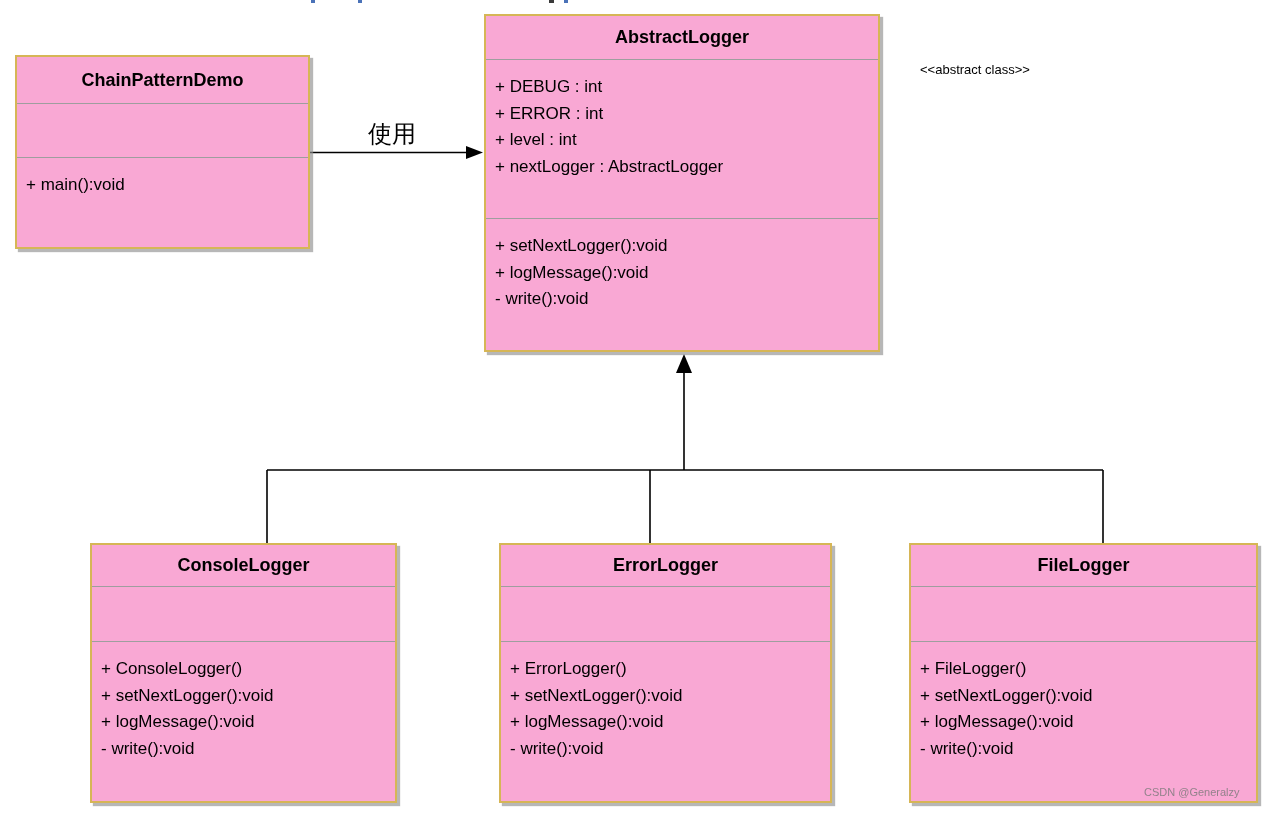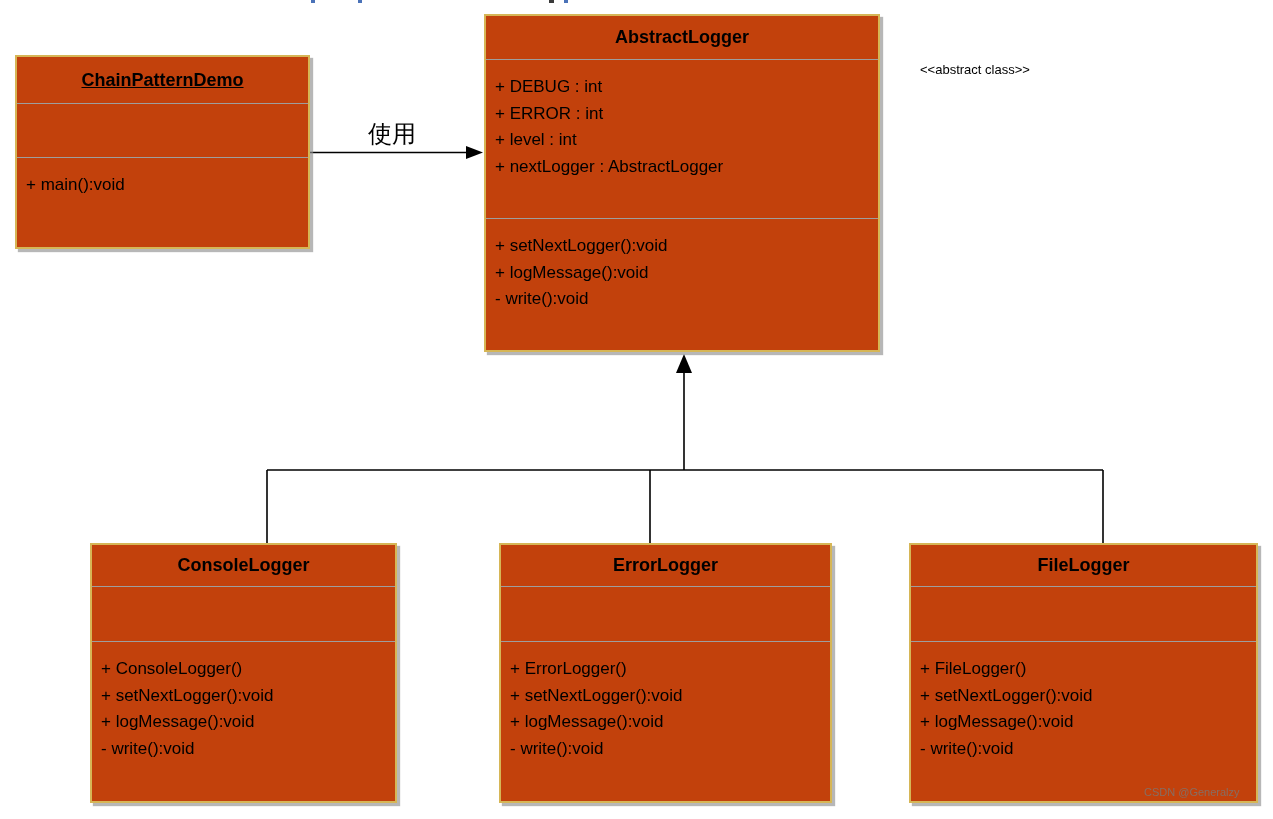--- a/index.html
+++ b/index.html
@@ -16,21 +16,21 @@
     position: absolute;
     left: 0; top: 0;
     width: 1273px; height: 819px;
     z-index: 1;
   }
   .uml-class {
     position: absolute;
     z-index: 2;
     display: flex;
     flex-direction: column;
-    background: #c2410c;
+    background: #f9a8d4;
     border: 2px solid #D6B656;
     box-shadow: 3px 3px 1px rgba(145,145,145,0.65);
     box-sizing: border-box;
   }
   .uml-title {
     display: flex;
     align-items: center;
     justify-content: center;
     font-weight: bold;
     font-size: 18px;
@@ -89,21 +89,21 @@
       <line x1="267" y1="470" x2="1103" y2="470" stroke="#000" stroke-width="1.6"></line>
       <line x1="267" y1="470" x2="267" y2="543" stroke="#000" stroke-width="1.6"></line>
       <line x1="650" y1="470" x2="650" y2="543" stroke="#000" stroke-width="1.6"></line>
       <line x1="1103" y1="470" x2="1103" y2="543" stroke="#000" stroke-width="1.6"></line>
       <line x1="684" y1="470" x2="684" y2="371" stroke="#000" stroke-width="1.6"></line>
       <polygon points="684,354 676,373 692,373" fill="#000"></polygon>
     </g>
   </svg>
 
   <div class="uml-class" style="left:15px; top:55px; width:295px; height:194px;">
-    <div class="uml-title" style="height:47px;text-decoration:underline;">ChainPatternDemo</div>
+    <div class="uml-title" style="height:47px;">ChainPatternDemo</div>
     <div class="uml-attrs" style="height:54px;"></div>
     <div class="uml-methods">
       <div class="uml-line">+ main():void</div>
     </div>
   </div>
 
   <div class="uml-class" style="left:484px; top:14px; width:396px; height:338px;">
     <div class="uml-title" style="height:44px;">AbstractLogger</div>
     <div class="uml-attrs" style="height:159px;">
       <div class="uml-line">+ DEBUG : int</div>

